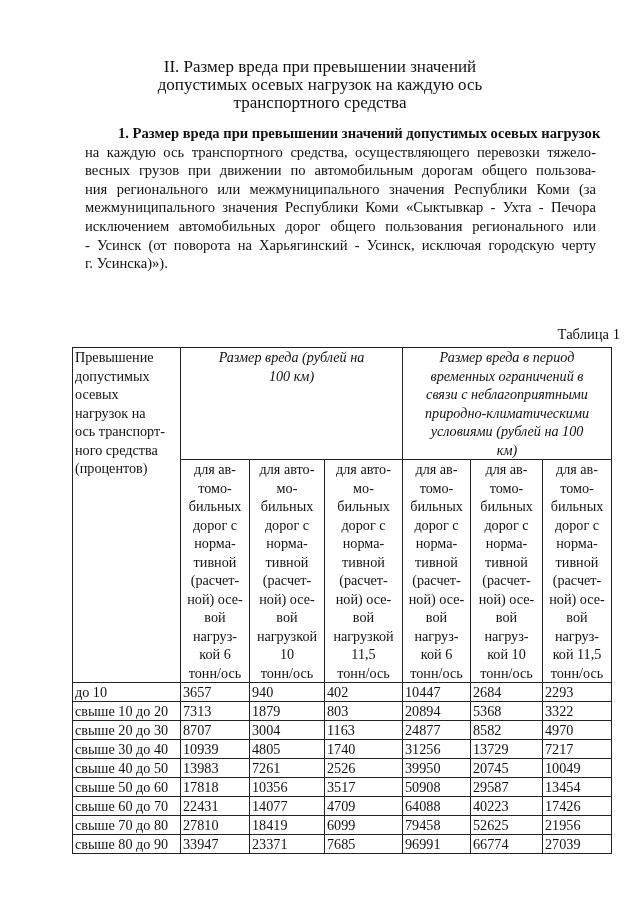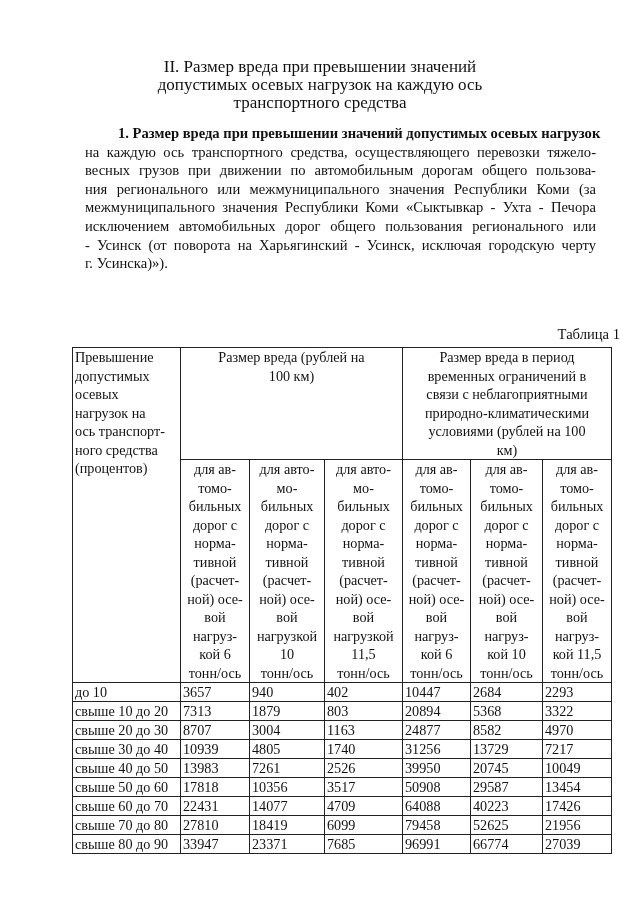--- a/index.html
+++ b/index.html
@@ -27,21 +27,21 @@
     table.main {
       position: absolute; left: 72px; top: 347px;
       border-collapse: collapse; table-layout: fixed;
       font-size: 14.2px; line-height: 18.5px;
     }
     table.main td {
       border: 1.2px solid #222; padding: 0 2px; vertical-align: top;
       overflow: hidden;
     }
     td.rowhead { text-align: left; }
-    td.grp { text-align: center; }
+    td.grp { text-align: center; font-style: italic; }
     td.sub { text-align: center; padding: 0 1px; }
     td.sub span { display: block; white-space: nowrap; }
     td.c { white-space: nowrap; height: 18px; line-height: 18px; }
     td.rl { white-space: nowrap; height: 18px; line-height: 18px; }
     .hl { display: block; white-space: nowrap; }
   </style>
 </head>
 <body>
 
 <div class="heading">

